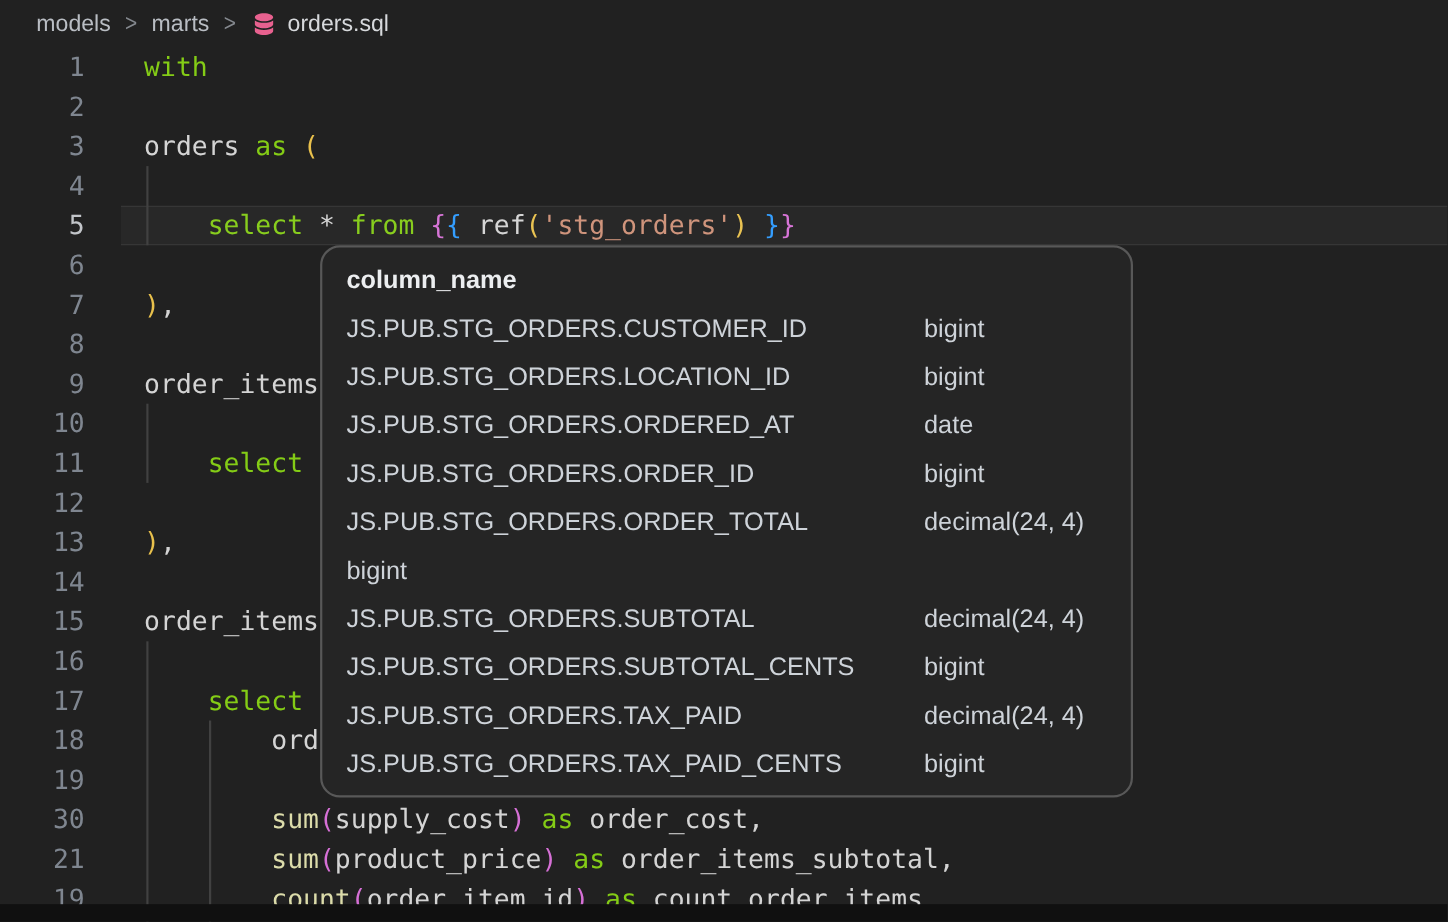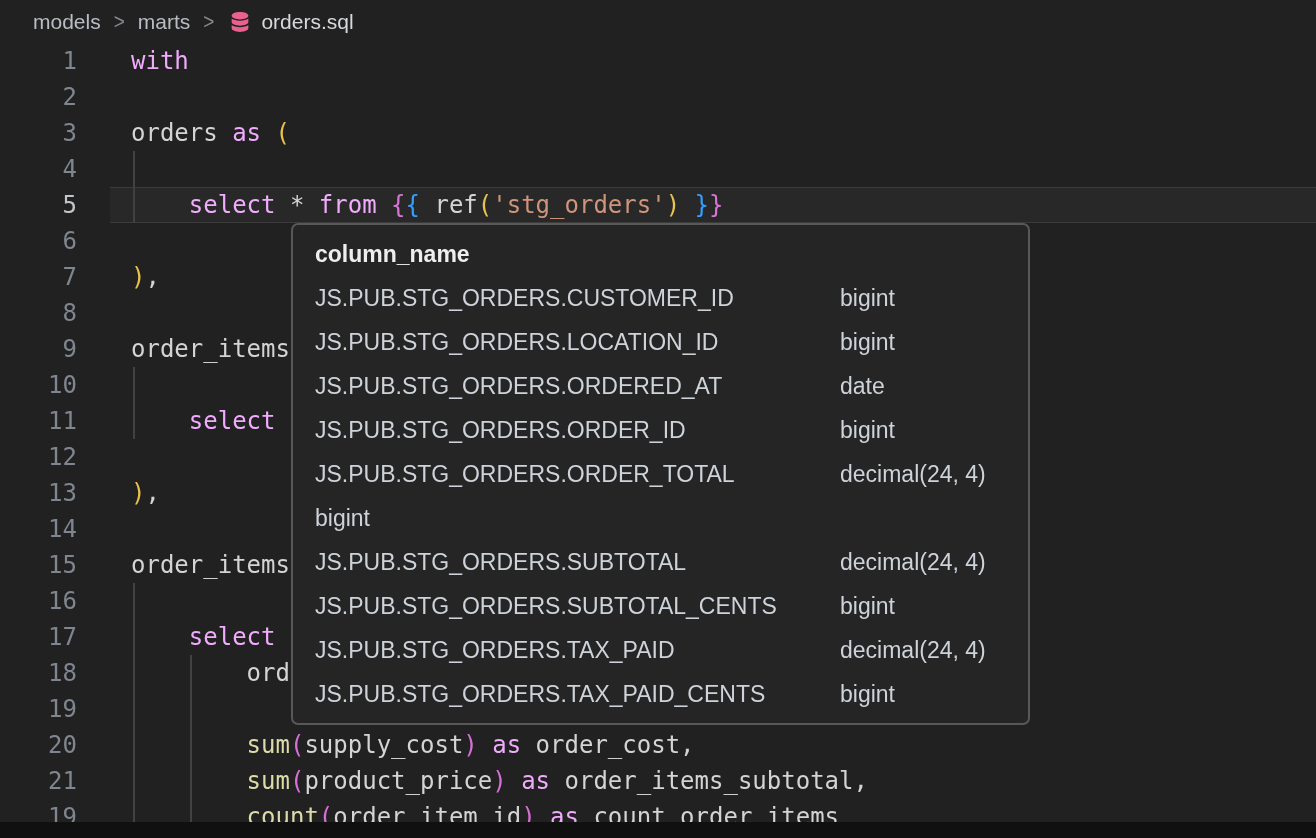--- a/index.html
+++ b/index.html
@@ -25,21 +25,21 @@
     font-family:"DejaVu Sans Mono", monospace;font-size:24px;
     white-space:pre;
   }
   .gutter{
     width:77px;flex:0 0 77px;text-align:right;
     color:#7f8690;user-select:none;
   }
   .code-row.current .gutter{color:#c2c5c9;}
   .code{padding-left:54px;}
   .tok-plain{color:#d4d4d4;}
-  .tok-kw{color:#f0abfc;}
+  .tok-kw{color:#84cc16;}
   .tok-fn{color:#dcdcaa;}
   .tok-str{color:#ce9178;}
   .tok-b1{color:#e9c14c;}
   .tok-b2{color:#d670d6;}
   .tok-b3{color:#2d9bff;}
   
   #line-highlight{
     position:absolute;left:110px;right:0;top:144px;height:36px;
     background:rgba(255,255,255,0.035);
     border-top:1px solid rgba(255,255,255,0.09);
@@ -48,21 +48,21 @@
   }
   
   .indent-guide{position:absolute;width:2px;background:#414141;}
   #guide-1{left:133px;top:108px;height:72px;}
   #guide-2{left:133px;top:324px;height:72px;}
   #guide-3{left:133px;top:540px;height:255px;}
   #guide-4{left:190px;top:612px;height:183px;}
   
   #popup{
     position:absolute;left:291px;top:180px;width:739px;height:502px;
-    background:#252525;border:2px solid #585858;border-radius:7px;
+    background:#252525;border:2px solid #585858;border-radius:18px;
     box-sizing:border-box;padding:7px 0;overflow:hidden;
     font-size:23px;color:#ced3d9;z-index:10;
   }
   .popup-row{display:flex;height:44px;align-items:center;padding-left:22px;}
   .popup-row .col-name{width:525px;flex:0 0 525px;overflow:hidden;white-space:nowrap;}
   .popup-row .col-type{flex:1;white-space:nowrap;}
   .popup-row.header{font-weight:700;color:#eceef0;}
   
   #bottom-strip{
     position:absolute;left:0;right:0;top:822px;height:16px;
@@ -105,21 +105,21 @@
       <div class="code-row"><div class="gutter">10</div><div class="code"></div></div>
       <div class="code-row"><div class="gutter">11</div><div class="code"><span class="tok-plain">    </span><span class="tok-kw">select</span></div></div>
       <div class="code-row"><div class="gutter">12</div><div class="code"></div></div>
       <div class="code-row"><div class="gutter">13</div><div class="code"><span class="tok-b1">)</span><span class="tok-plain">,</span></div></div>
       <div class="code-row"><div class="gutter">14</div><div class="code"></div></div>
       <div class="code-row"><div class="gutter">15</div><div class="code"><span class="tok-plain">order_items</span></div></div>
       <div class="code-row"><div class="gutter">16</div><div class="code"></div></div>
       <div class="code-row"><div class="gutter">17</div><div class="code"><span class="tok-plain">    </span><span class="tok-kw">select</span></div></div>
       <div class="code-row"><div class="gutter">18</div><div class="code"><span class="tok-plain">        ord</span></div></div>
       <div class="code-row"><div class="gutter">19</div><div class="code"></div></div>
-      <div class="code-row"><div class="gutter">20</div><div class="code"><span class="tok-plain">        </span><span class="tok-fn">sum</span><span class="tok-b2">(</span><span class="tok-plain">supply_cost</span><span class="tok-b2">)</span><span class="tok-plain"> </span><span class="tok-kw">as</span><span class="tok-plain"> order_cost,</span></div></div>
+      <div class="code-row"><div class="gutter">30</div><div class="code"><span class="tok-plain">        </span><span class="tok-fn">sum</span><span class="tok-b2">(</span><span class="tok-plain">supply_cost</span><span class="tok-b2">)</span><span class="tok-plain"> </span><span class="tok-kw">as</span><span class="tok-plain"> order_cost,</span></div></div>
       <div class="code-row"><div class="gutter">21</div><div class="code"><span class="tok-plain">        </span><span class="tok-fn">sum</span><span class="tok-b2">(</span><span class="tok-plain">product_price</span><span class="tok-b2">)</span><span class="tok-plain"> </span><span class="tok-kw">as</span><span class="tok-plain"> order_items_subtotal,</span></div></div>
       <div class="code-row"><div class="gutter">19</div><div class="code"><span class="tok-plain">        </span><span class="tok-fn">count</span><span class="tok-b2">(</span><span class="tok-plain">order_item_id</span><span class="tok-b2">)</span><span class="tok-plain"> </span><span class="tok-kw">as</span><span class="tok-plain"> count_order_items</span></div></div>
     </div>
 
   <div id="popup">
     <div class="popup-row header">
       <span class="col-name">column_name</span>
     </div>
     <div id="popup-rows">
         <div class="popup-row">

